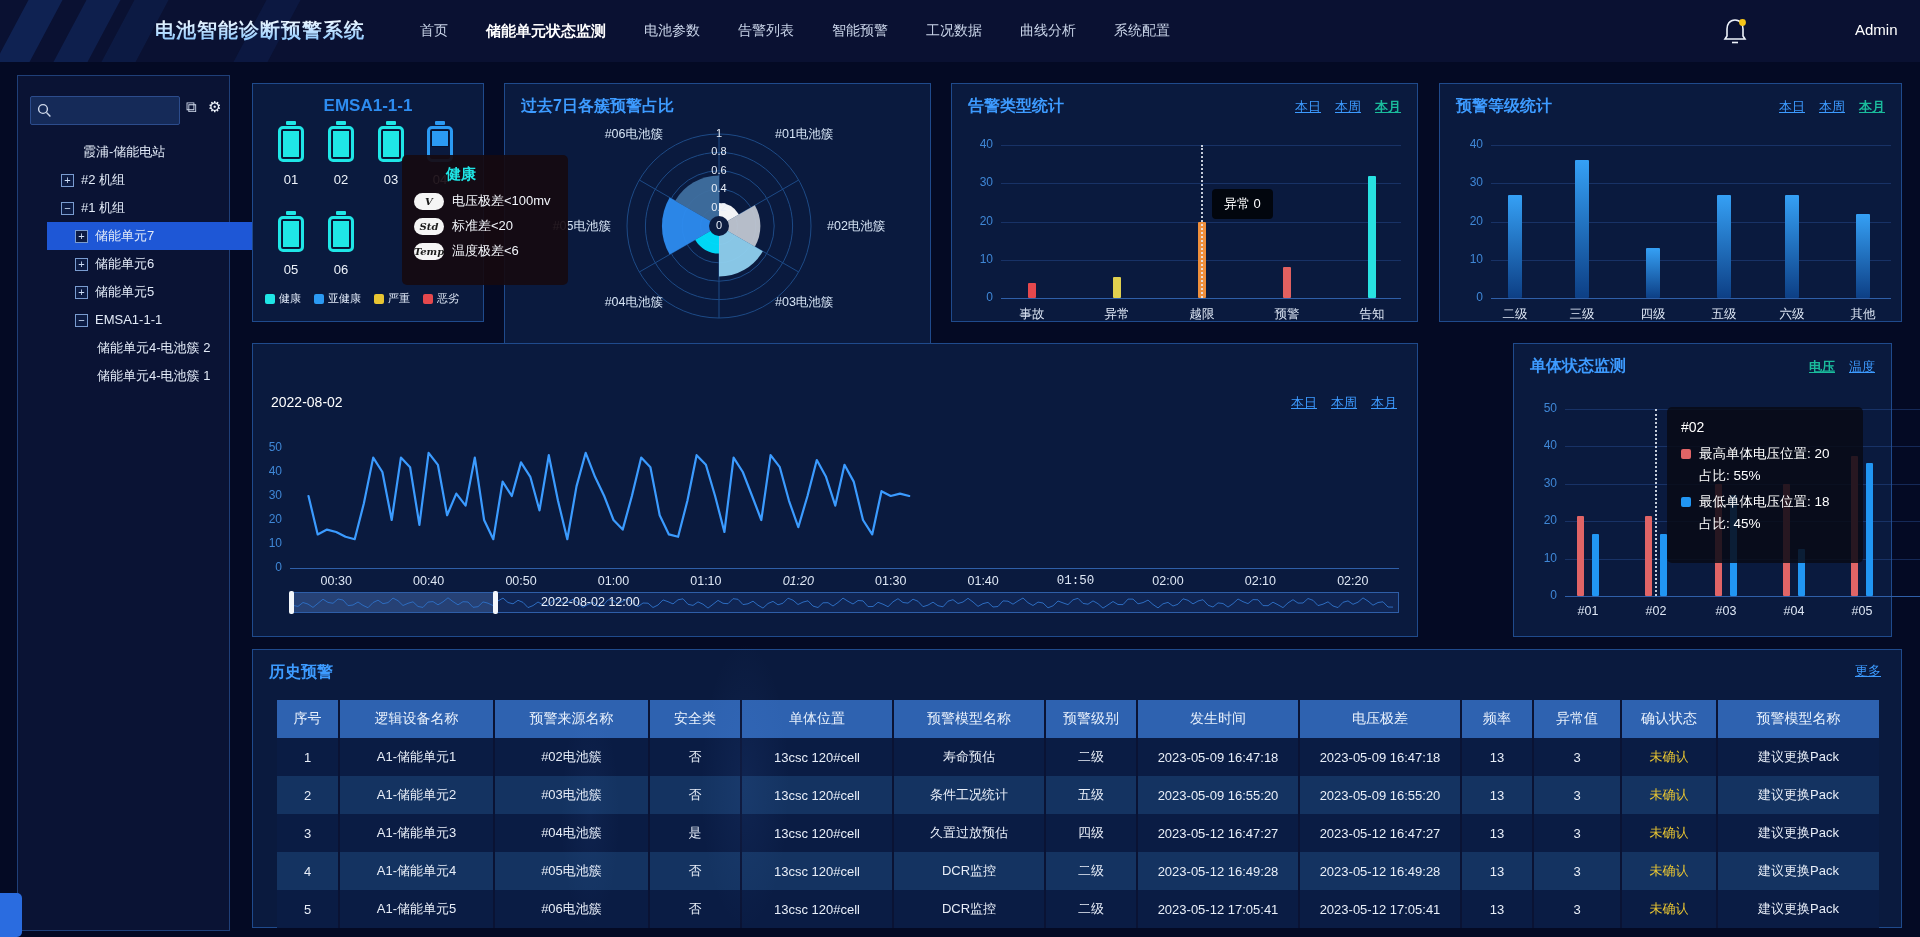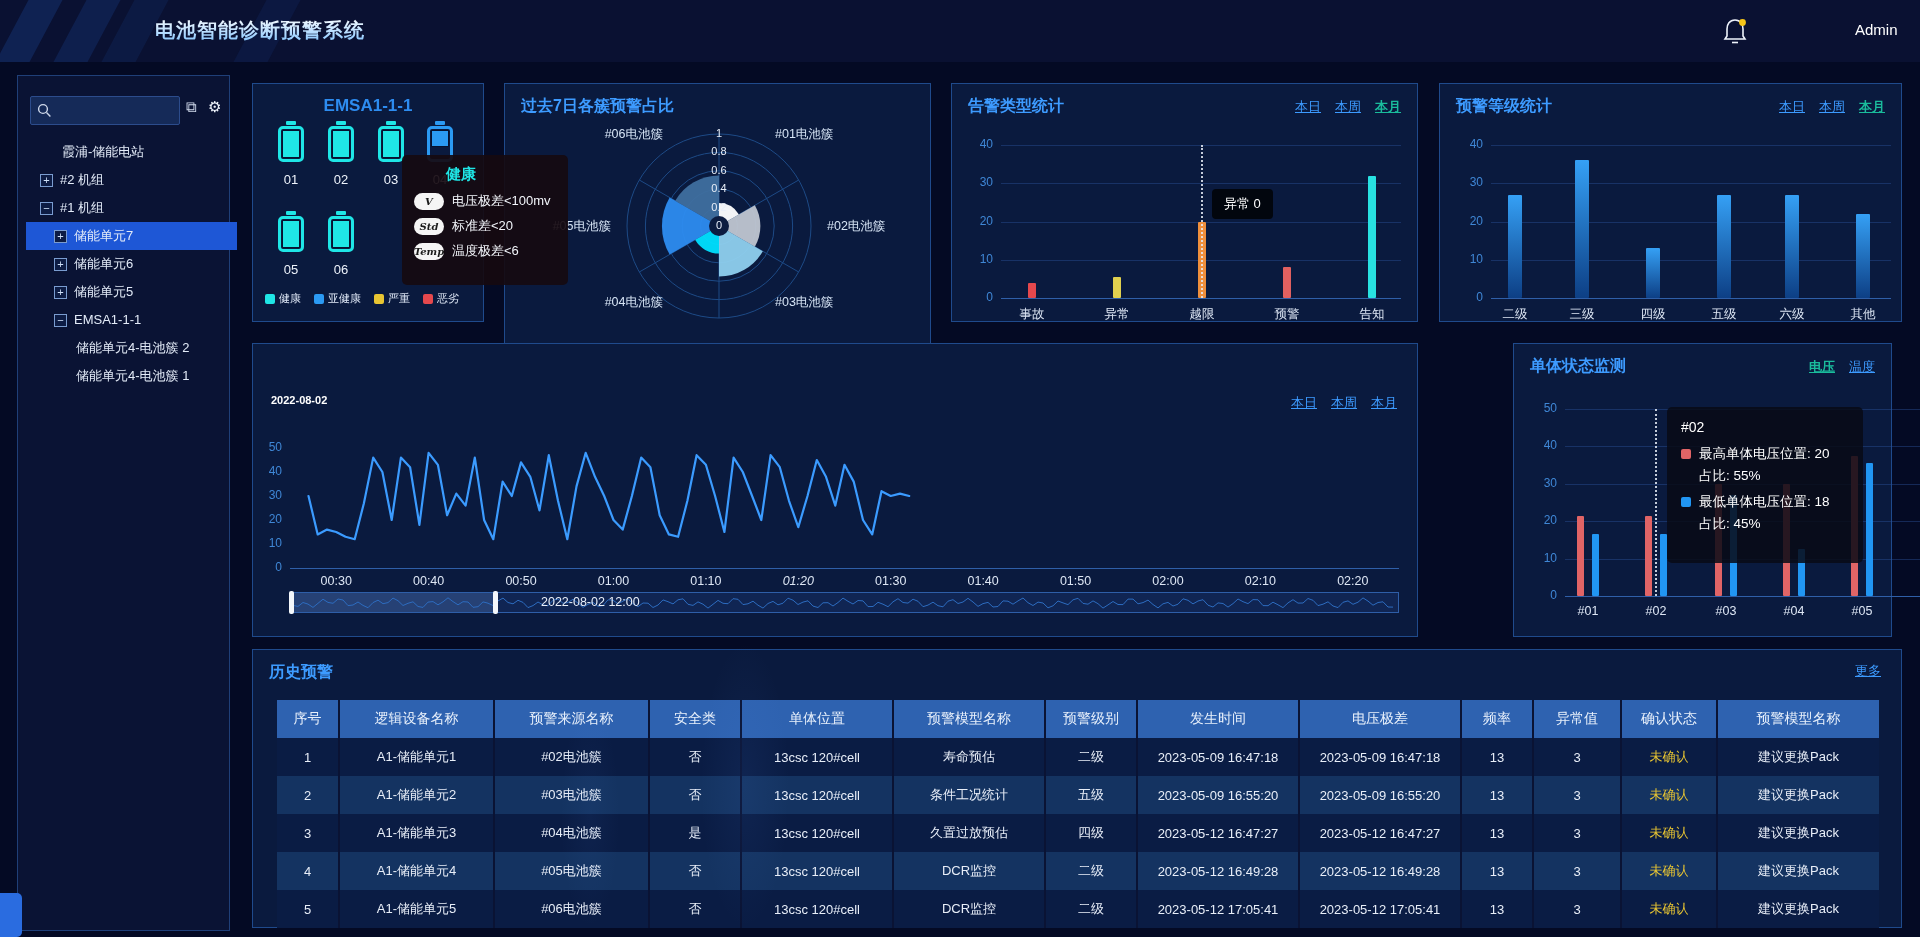--- a/index.html
+++ b/index.html
@@ -21,21 +21,21 @@
   .panel-title{position:absolute;left:16px;top:12px;font-size:16px;font-weight:bold;color:#3d9bff;}
   .links{position:absolute;top:14px;right:16px;display:flex;gap:14px;}
   .lnk{font-size:13px;color:#3d9bff;text-decoration:underline;cursor:pointer;}
   .lnk.active{color:#1abc9c;font-weight:bold;}
   
   #sidebar{position:absolute;left:17px;top:75px;width:213px;height:856px;background:#0a1334;border:1px solid #1f3f78;box-sizing:border-box;}
   #search-box{position:absolute;left:12px;top:20px;width:148px;height:27px;background:#152a58;border:1px solid #2c4c8c;border-radius:2px;}
   #search-box input{position:absolute;left:26px;top:0;width:115px;height:25px;background:transparent;border:none;outline:none;color:#dfe8f8;font-size:12px;}
   #search-box svg{position:absolute;left:6px;top:6px;}
   .side-icon{position:absolute;top:22px;font-size:15px;color:#cfd8ea;cursor:pointer;}
-  #tree{position:absolute;left:8px;top:62px;width:211px;}
+  #tree{position:absolute;left:0;top:62px;width:211px;padding-left:29px;}
   .tree-row{position:relative;height:28px;line-height:28px;font-size:13px;color:#e3ebf8;cursor:pointer;white-space:nowrap;display:flex;align-items:center;}
   .tree-row.selected{background:#1e57d6;}
   .tw{display:inline-flex;align-items:center;justify-content:center;width:13px;height:13px;border:1px solid #7a9cd0;
       font-size:11px;line-height:11px;color:#cfe0f8;margin-right:7px;box-sizing:border-box;background:#0d1c44;}
   
   .batt{position:absolute;width:26px;height:36px;border:3px solid #1fe6e6;border-radius:5px;box-sizing:border-box;}
   .batt::before{content:"";position:absolute;left:5px;top:-8px;width:10px;height:4px;background:inherit;background:#1fe6e6;border-radius:1px;}
   .batt .fill{position:absolute;left:1px;right:1px;bottom:1px;top:1px;background:#1fe6e6;border:1px solid #061230;box-sizing:border-box;}
   .batt.sub{border-color:#2b9af3;}
   .batt.sub::before{background:#2b9af3;}
@@ -62,21 +62,21 @@
   .ylab{position:absolute;font-size:12px;color:#3f87d6;text-align:right;width:30px;}
   .xlab{position:absolute;font-size:12.5px;color:#dde6f4;text-align:center;width:70px;}
   .gline{position:absolute;height:1px;background:rgba(42,80,150,0.45);}
   .baseline{position:absolute;height:1px;background:#2f5fa8;}
   .vbar{position:absolute;border-radius:1px;}
   .dotline{position:absolute;width:0;border-left:2px dotted rgba(230,236,246,0.85);z-index:5;}
   
   #tabbar{position:absolute;left:0;top:0;width:100%;height:31px;background:#17488a;display:flex;}
   .tab{height:31px;line-height:31px;padding:0 24px;font-size:13.5px;color:#eaf1fb;cursor:pointer;}
   .tab.active{background:#1fe0e0;color:#073058;font-weight:bold;}
-  #trend-date{position:absolute;left:18px;top:50px;font-size:11px;font-weight:bold;color:#ffffff;}
+  #trend-date{position:absolute;left:18px;top:50px;font-size:14px;font-weight:normal;color:#ffffff;}
   #slider{position:absolute;left:37px;top:248px;width:1109px;height:21px;background:rgba(22,48,100,0.55);
           border:1px solid #2e5ea8;box-sizing:border-box;}
   #slider .sel{position:absolute;left:0;top:0;height:100%;width:205px;background:rgba(120,170,240,0.22);border-right:1px solid #9fc4f0;}
   .handle{position:absolute;top:-2px;width:5px;height:23px;background:#f4f7fb;border-radius:2px;z-index:4;cursor:ew-resize;}
   #slider-label{position:absolute;left:250px;top:2px;font-size:12.5px;color:#e8eef8;white-space:nowrap;}
   
   #history-table{position:absolute;left:24px;top:50px;width:1602px;border-collapse:collapse;table-layout:fixed;}
   #history-table th{background:#2e62b0;color:#e8f0fb;font-size:14px;font-weight:normal;height:36px;border-right:2px solid #0a1334;}
   #history-table th:last-child{border-right:none;}
   #history-table td{color:#e8eef8;font-size:13px;height:36px;text-align:center;border-right:2px solid #0a1334;overflow:hidden;white-space:nowrap;}
@@ -91,20 +91,30 @@
 <body>
 
 <div id="root">
 
   <div id="navbar">
     <div class="nav-stripe" style="left:70px"></div>
     <div class="nav-stripe" style="left:118px;opacity:.3"></div>
     <div class="nav-stripe" style="left:250px;opacity:.25"></div>
     <div class="nav-stripe" style="left:12px;opacity:.55"></div>
     <div id="app-title">电池智能诊断预警系统</div>
+    <div id="nav-menu">
+        <div class="nav-item">首页</div>
+        <div class="nav-item active">储能单元状态监测</div>
+        <div class="nav-item">电池参数</div>
+        <div class="nav-item">告警列表</div>
+        <div class="nav-item">智能预警</div>
+        <div class="nav-item">工况数据</div>
+        <div class="nav-item">曲线分析</div>
+        <div class="nav-item">系统配置</div>
+      </div>
     <div id="bell">
       <svg width="26" height="30" viewBox="0 0 26 30">
         <path d="M13 4 C7.5 4 5 8.5 5 13 L5 20 L3 23 L23 23 L21 20 L21 13 C21 8.5 18.5 4 13 4 Z" fill="none" stroke="#eef3fb" stroke-width="1.6"></path>
         <line x1="10" y1="26.5" x2="16" y2="26.5" stroke="#eef3fb" stroke-width="1.6"></line>
         <circle cx="20.5" cy="6.5" r="3.4" fill="#f5c518"></circle>
       </svg>
     </div>
     <div id="admin">Admin</div>
   </div>
 
@@ -340,21 +350,21 @@
         <div class="ylab" style="left: -1px; top: 96px;">50</div>
         <div class="baseline" style="left: 37px; top: 224px; width: 1109px;"></div>
         <div class="xlab" style="left: 48.2083px; top: 230px;">00:30</div>
         <div class="xlab" style="left: 140.625px; top: 230px;">00:40</div>
         <div class="xlab" style="left: 233.042px; top: 230px;">00:50</div>
         <div class="xlab" style="left: 325.458px; top: 230px;">01:00</div>
         <div class="xlab" style="left: 417.875px; top: 230px;">01:10</div>
         <div class="xlab" style="left: 510.292px; top: 230px; font-style: italic;">01:20</div>
         <div class="xlab" style="left: 602.708px; top: 230px;">01:30</div>
         <div class="xlab" style="left: 695.125px; top: 230px;">01:40</div>
-        <div class="xlab" style="left: 787.542px; top: 230px;">01:50</div>
+        <div class="xlab" style="left: 787.542px; top: 230px; font-family: Liberation Mono, monospace;">01:50</div>
         <div class="xlab" style="left: 879.958px; top: 230px;">02:00</div>
         <div class="xlab" style="left: 972.375px; top: 230px;">02:10</div>
         <div class="xlab" style="left: 1064.79px; top: 230px;">02:20</div>
         <svg width="1166" height="294" style="position:absolute;left:0;top:0">
           <path d="M 55.5 152.0 L 64.7 190.4 L 74.0 185.6 L 83.2 188.0 L 92.5 192.8 L 101.7 195.2 L 110.9 159.2 L 120.2 113.6 L 129.4 128.0 L 138.7 176.0 L 147.9 113.6 L 157.1 123.2 L 166.4 180.8 L 175.6 108.8 L 184.9 120.8 L 194.1 171.2 L 203.3 149.6 L 212.6 161.6 L 221.8 113.6 L 231.1 176.0 L 240.3 195.2 L 249.6 137.6 L 258.8 152.0 L 268.0 118.4 L 277.3 132.8 L 286.5 166.4 L 295.8 111.2 L 305.0 156.8 L 314.3 195.2 L 323.5 142.4 L 332.7 108.8 L 342.0 132.8 L 351.2 152.0 L 360.5 176.0 L 369.7 185.6 L 378.9 152.0 L 388.2 113.6 L 397.4 123.2 L 406.7 171.2 L 415.9 190.4 L 425.1 192.8 L 434.4 156.8 L 443.6 111.2 L 452.9 120.8 L 462.1 152.0 L 471.4 188.0 L 480.6 113.6 L 489.8 128.0 L 499.1 152.0 L 508.3 176.0 L 517.6 111.2 L 526.8 123.2 L 536.0 156.8 L 545.3 183.2 L 554.5 152.0 L 563.8 116.0 L 573.0 132.8 L 582.3 161.6 L 591.5 120.8 L 600.7 137.6 L 610.0 176.0 L 619.2 190.4 L 628.5 147.2 L 637.7 152.0 L 647.0 149.6 L 656.2 152.0" fill="none" stroke="#3b9bff" stroke-width="2.2" stroke-linejoin="round" stroke-linecap="round"></path>
         </svg>
       </div>
     <div id="slider">
       <div class="sel"></div>
       <svg id="slider-wave" width="1107" height="19" style="position:absolute;left:0;top:0">

